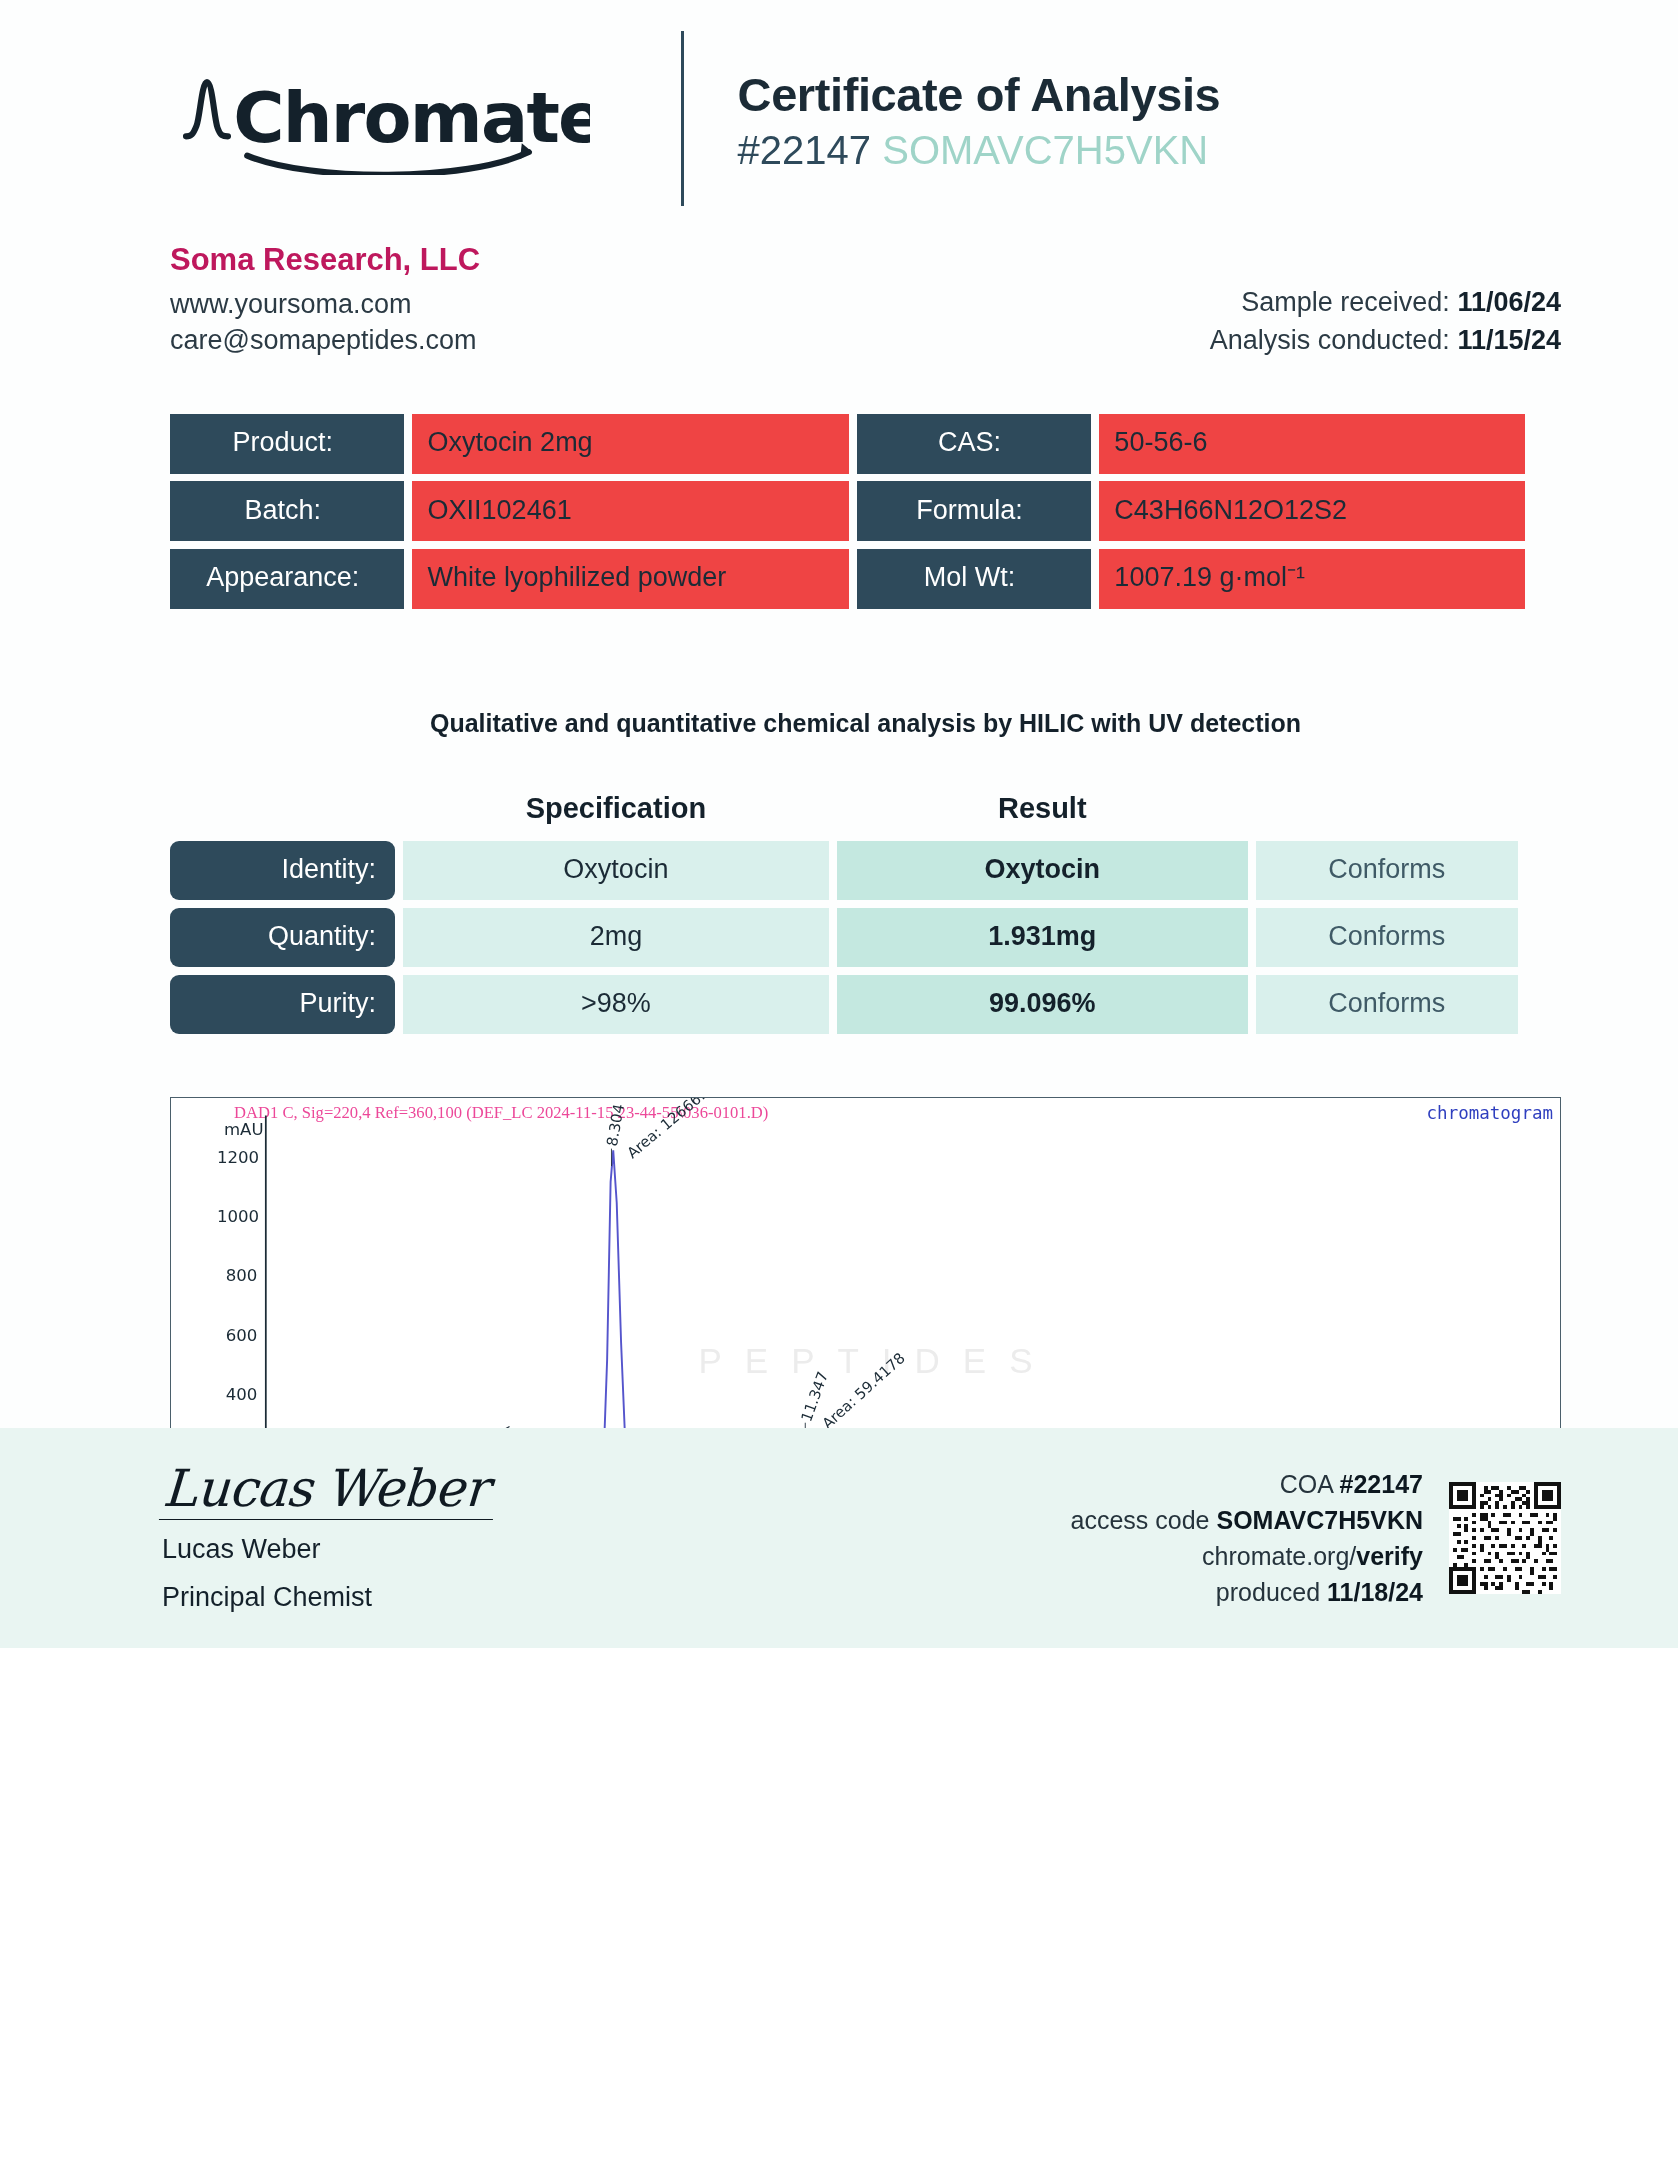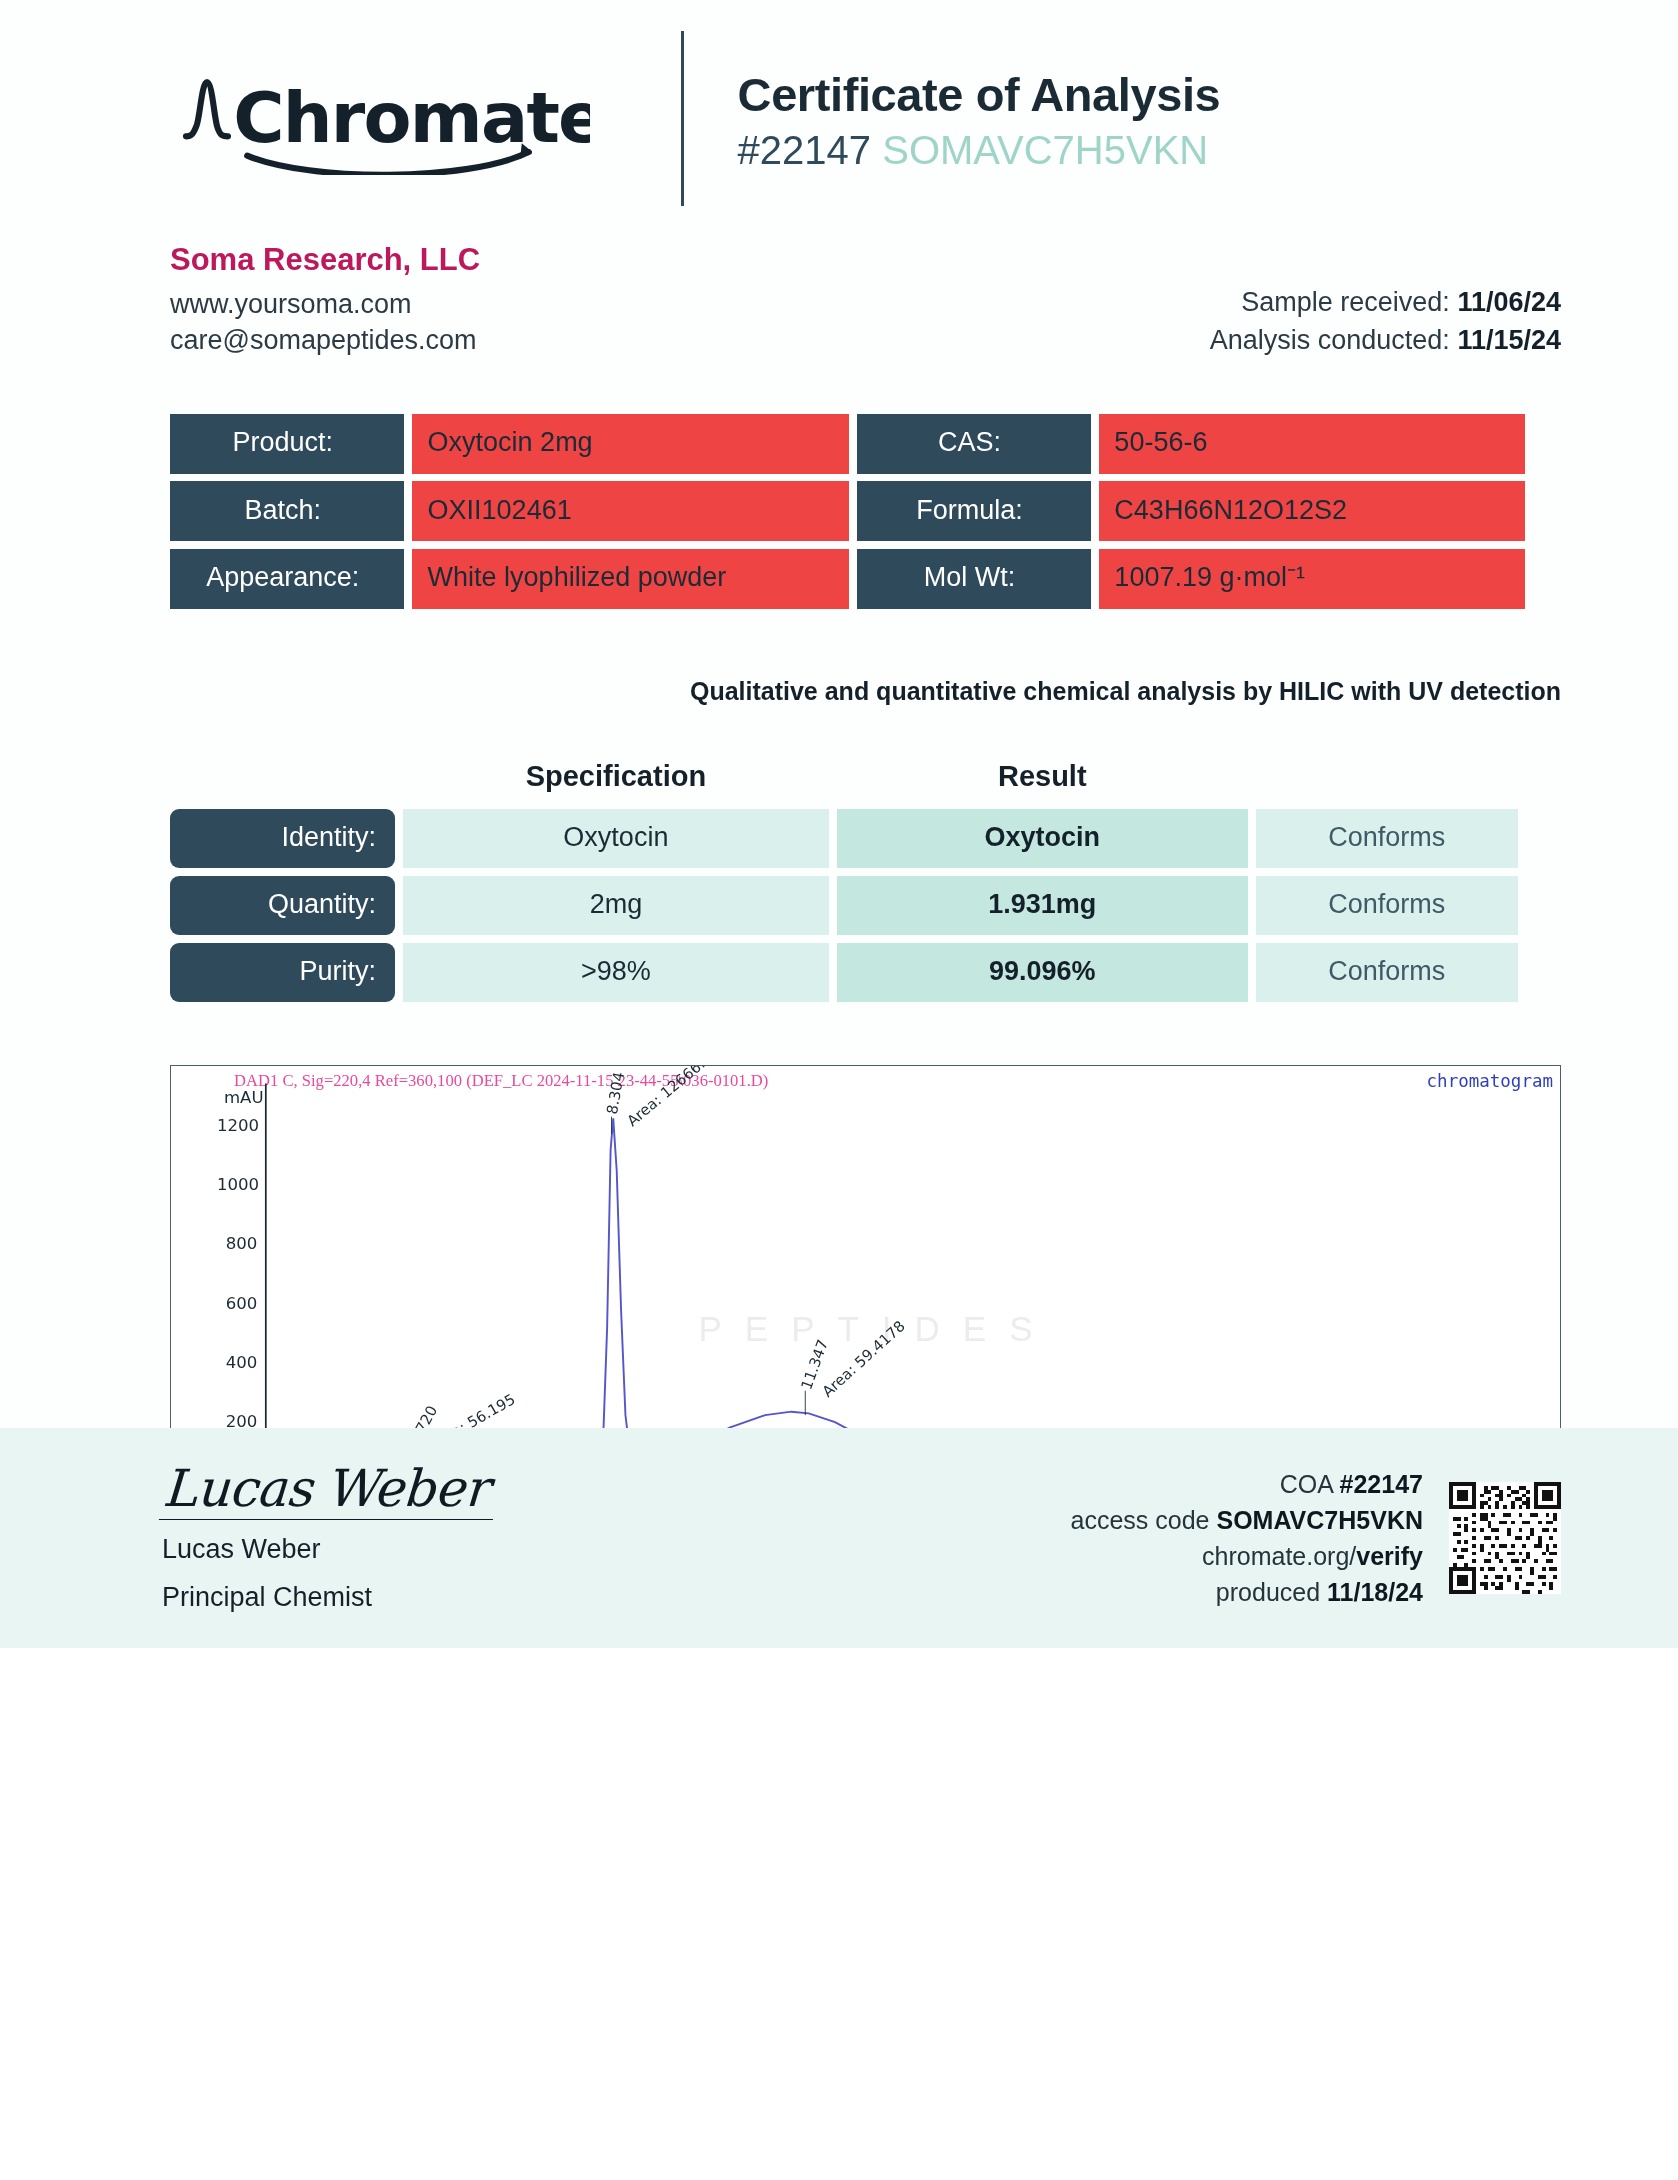--- a/index.html
+++ b/index.html
@@ -105,25 +105,25 @@
   .cell-value {
     background: #ef4444;
     color: #1b2b36;
     font-size: 27px;
     padding: 12.2px 15.7px 14px 15.7px;
     line-height: 1.25;
   }
 
   
   .method {
-    text-align: right;
+    text-align: center;
     font-size: 25px;
     font-weight: bold;
     color: #14212b;
-    margin: 68px 118px 0 170px;
+    margin: 100px 118px 0 170px;
   }
 
   
   .results-head {
     display: grid;
     grid-template-columns: 225px 7.9px 426px 7.9px 411px 7.9px 262px;
     margin: 54px 118px 0 170px;
   }
   .results-head div {
     font-size: 29px;

